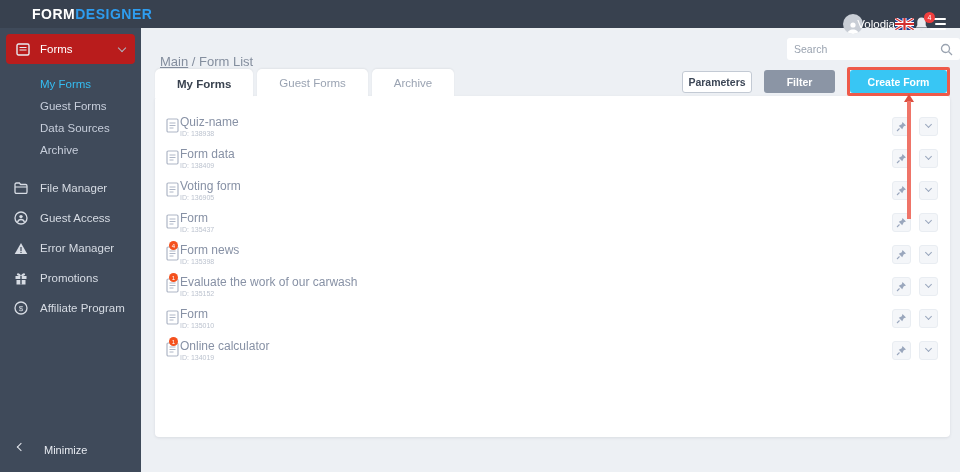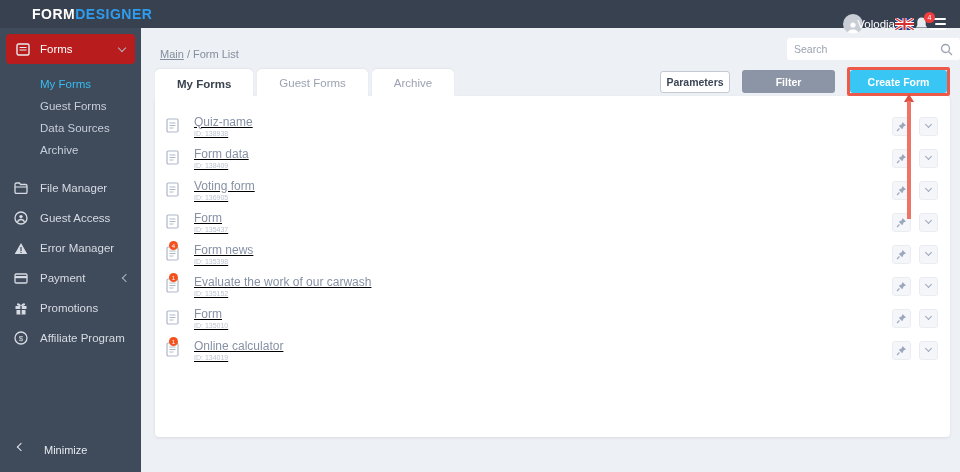--- a/index.html
+++ b/index.html
@@ -29,42 +29,42 @@
   .side-item { display:flex; align-items:center; height:30px; padding:0 12px 0 14px; color:#d7dce4; font-size:11.5px; cursor:pointer; }
   .side-item .silabel { flex:1; margin-left:12px; }
   .minimize { position:absolute; left:0; bottom:2px; width:141px; height:26px; display:flex; align-items:flex-start; color:#e6eaf0; font-size:11px; padding-left:18px; cursor:pointer; }
   .minimize .mlabel { margin-left:20px; }
 
   .chev { display:inline-block; width:6px; height:6px; border-right:1.5px solid #aeb6c2; border-bottom:1.5px solid #aeb6c2; }
   .chev-down { transform:rotate(45deg); margin-top:-3px; }
   .chev-left { transform:rotate(135deg); }
 
   .main { position:absolute; left:141px; top:28px; width:819px; height:444px; background:#edf0f4; }
-  .breadcrumb { position:absolute; left:19px; top:20px; font-size:11px; color:#848e9e; }
+  .breadcrumb { position:absolute; left:19px; top:26px; font-size:13px; color:#848e9e; }
   .breadcrumb .root { text-decoration:underline; cursor:pointer; }
   .searchbox { position:absolute; right:0; top:10px; width:173px; height:22px; background:#ffffff; border-radius:3px; display:flex; align-items:center; padding:0 7px; }
   .searchbox input { border:none; outline:none; flex:1; font-size:10.5px; color:#5a6270; font-family:"Liberation Sans", sans-serif; }
   .searchbox input::placeholder { color:#9aa3b0; }
 
   .tabs { position:absolute; left:14px; top:41px; display:flex; gap:4px; z-index:5; }
   .tab { height:28px; background:#ffffff; border-radius:5px 5px 0 0; padding:0 22px; display:flex; align-items:center; font-size:11.5px; color:#9aa3b2; box-shadow:0 -1px 2px rgba(0,0,0,.05); cursor:pointer; }
   .tab.active { color:#39424f; font-weight:bold; height:29px; z-index:6; }
 
   .toolbar { position:absolute; top:39px; right:10px; display:flex; align-items:center; gap:12px; z-index:8; }
   .btn { border-radius:3px; font-size:10.5px; font-weight:bold; display:flex; align-items:center; justify-content:center; cursor:pointer; }
   .btn-parameters { width:70px; height:22px; background:#ffffff; border:1px solid #c3cad4; color:#3c4656; }
-  .btn-filter { width:93px; height:23px; background:#8b95a5; color:#ffffff; }
+  .btn-filter { width:71px; height:23px; background:#8b95a5; color:#ffffff; }
   .create-wrap { border:3px solid #ee5a4a; border-radius:2px; }
   .btn-create { width:97px; height:23px; background:#38c6f4; color:#ffffff; }
 
   .card { position:absolute; left:14px; top:68px; width:795px; height:341px; background:#ffffff; border-radius:4px; box-shadow:0 1px 3px rgba(40,50,70,.10); z-index:4; padding-top:14px; }
   .row { height:32px; display:flex; align-items:center; padding:0 12px 0 11px; }
   .doc-wrap { position:relative; width:14px; height:16px; flex:0 0 auto; }
   .row-badge { position:absolute; top:-5px; left:3px; min-width:9px; height:9px; border-radius:50%; background:#f4511e; color:#ffffff; font-size:6px; display:flex; align-items:center; justify-content:center; z-index:2; }
-  .row-text { flex:1; margin-left:14px; line-height:1;text-decoration:underline; }
+  .row-text { flex:1; line-height:1; }
   .row-name { font-size:12px; color:#8791a5; cursor:pointer; }
   .row-id { font-size:7px; color:#bcc3cf; margin-top:2px; }
   .icon-btn { width:19px; height:19px; border-radius:3px; background:#f4f6f9; border:1px solid #e9edf2; display:flex; align-items:center; justify-content:center; cursor:pointer; }
   .icon-btn + .icon-btn { margin-left:8px; }
   .icon-btn .chev { border-color:#9aa7bd; width:5px; height:5px; }
 
   .annotation-arrow { position:absolute; left:763px; top:66px; width:10px; height:125px; z-index:9; pointer-events:none; }
   .arrow-shaft { position:absolute; left:3px; top:7px; width:4px; height:118px; background:#ef7468; }
   .arrow-head { position:absolute; left:0; top:0; width:0; height:0; border-left:5px solid transparent; border-right:5px solid transparent; border-bottom:8px solid #dd4f3f; }
 
@@ -142,28 +142,20 @@
     </div>
     <div class="side-item">
       <svg width="14" height="13" viewBox="0 0 14 13">
           <path d="M7 1 L13.3 12 H.7 Z" fill="#d7dce4"></path>
           <rect x="6.4" y="5" width="1.2" height="4" fill="#3f4a5a"></rect>
           <rect x="6.4" y="9.8" width="1.2" height="1.2" fill="#3f4a5a"></rect>
         </svg>
       <span class="silabel">Error Manager</span>
     </div>
     <div class="side-item">
-      <svg width="14" height="11" viewBox="0 0 14 11">
-          <rect x="1" y="1" width="12" height="9" rx="1.2" fill="none" stroke="#d7dce4" stroke-width="1.3"></rect>
-          <rect x="1" y="3" width="12" height="2.2" fill="#d7dce4"></rect>
-        </svg>
-      <span class="silabel">Payment</span>
-      <span class="chev chev-left"></span>
-    </div>
-    <div class="side-item">
       <svg width="14" height="13" viewBox="0 0 14 13">
           <rect x="1.5" y="4" width="11" height="3" fill="#d7dce4"></rect>
           <rect x="2.5" y="8" width="9" height="4.5" fill="#d7dce4"></rect>
           <rect x="6.3" y="4" width="1.4" height="8.5" fill="#3f4a5a"></rect>
           <path d="M4 1.2c1.3 0 2.4 1 3 2.8-2 0-3.6-.3-4-1.2-.3-.7.2-1.6 1-1.6zM10 1.2c-1.3 0-2.4 1-3 2.8 2 0 3.6-.3 4-1.2.3-.7-.2-1.6-1-1.6z" fill="#d7dce4"></path>
         </svg>
       <span class="silabel">Promotions</span>
     </div>
     <div class="side-item">
       <svg width="14" height="14" viewBox="0 0 14 14">

